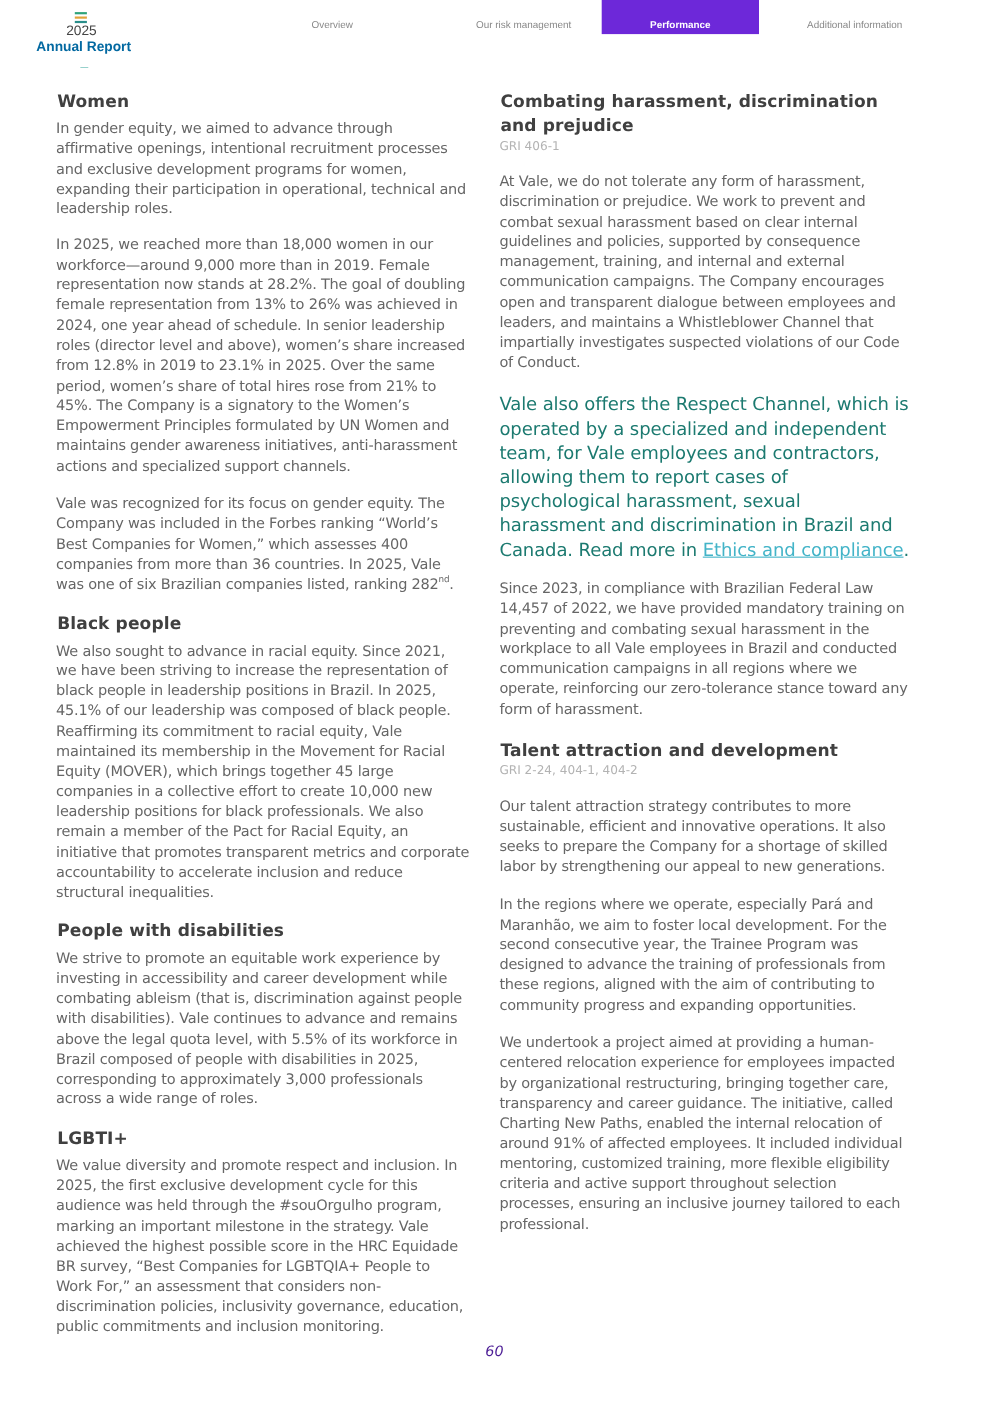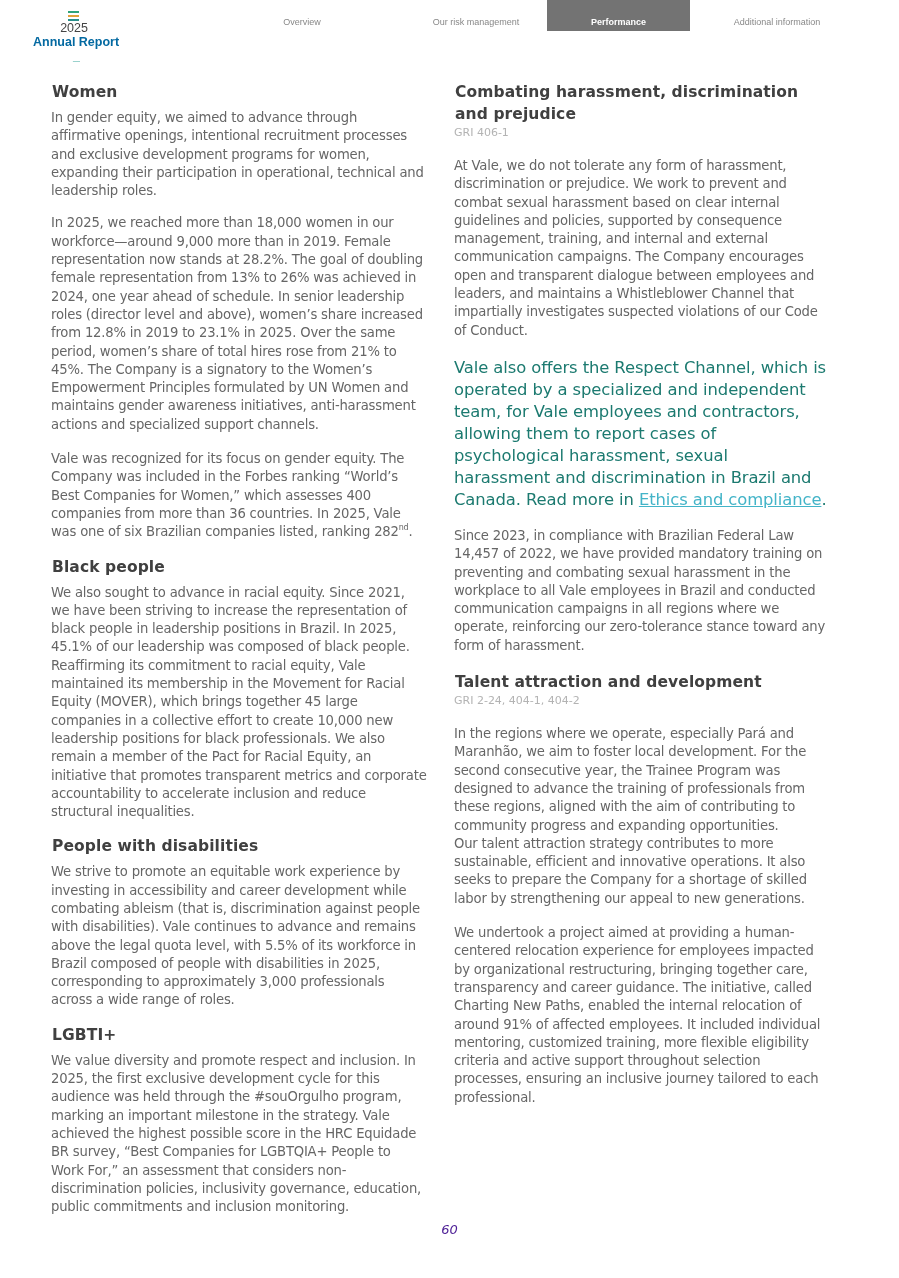--- a/index.html
+++ b/index.html
@@ -17,21 +17,21 @@
   .burger .l3 { background: #2a8e8a; }
   .brand .year { font-weight: normal; margin-right: 4px; }
   .brand .name { font-weight: bold; color: #0369a1; }
   .brand .cursor { color: #3fa9a0; margin-left: 1px; font-weight: bold; }
 
   .nav-tab { position: absolute; top: 0; height: 31px; display: flex; align-items: flex-end; justify-content: center;
              padding-bottom: 4px; box-sizing: border-box;
              font-family: "Liberation Sans", sans-serif; font-size: 9px; color: #888; }
   .nav-tab.t1 { left: 262px; width: 80px; }
   .nav-tab.t2 { left: 416px; width: 120px; }
-  .nav-tab.t3 { left: 547px; width: 143px; background: #737373; color: #ffffff; font-weight: bold; }
+  .nav-tab.t3 { left: 547px; width: 143px; background: #6d28d9; color: #ffffff; font-weight: bold; }
   .nav-tab.t4 { left: 712px; width: 130px; }
 
   
   .col { position: absolute; top: 80px; }
   .col.left { left: 51px; width: 376px; }
   .col.right { left: 454px; width: 374px; }
 
   h2 { margin: 1px; font-family: "DejaVu Sans", sans-serif; font-weight: bold;
        font-size: 15.5px; color: #404040; line-height: 22px; letter-spacing: 0.1px; }
   .gri { font-size: 11px; color: #b3b3b3; line-height: 14px; margin-top: 0; margin-bottom: 17px; }
@@ -93,19 +93,19 @@
     <h2>Combating harassment, discrimination and prejudice</h2>
     <div class="gri">GRI 406-1</div>
     <p>At Vale, we do not tolerate any form of harassment, discrimination or prejudice. We work to prevent and combat sexual harassment based on clear internal guidelines and policies, supported by consequence management, training, and internal and external communication campaigns. The Company encourages open and transparent dialogue between employees and leaders, and maintains a Whistleblower Channel that impartially investigates suspected violations of our Code of Conduct.</p>
     <p class="highlight"><span>Vale also offers the Respect Channel, which is operated by a specialized and independent team, for Vale employees and contractors, allowing them to report cases of psychological harassment, sexual harassment and discrimination in Brazil and Canada. Read more in </span><a>Ethics and compliance</a><span>.</span></p>
     <p style="margin-top:16px">Since 2023, in compliance with Brazilian Federal Law 14,457 of 2022, we have provided mandatory training on preventing and combating sexual harassment in the workplace to all Vale employees in Brazil and conducted communication campaigns in all regions where we operate, reinforcing our zero-tolerance stance toward any form of harassment.</p>
   </section>
 
   <section style="margin-top:16px">
     <h2>Talent attraction and development</h2>
     <div class="gri">GRI 2-24, 404-1, 404-2</div>
+    <p>Our talent attraction strategy contributes to more sustainable, efficient and innovative operations. It also seeks to prepare the Company for a shortage of skilled labor by strengthening our appeal to new generations.</p>
     <p style="margin-top:16px">In the regions where we operate, especially Pará and Maranhão, we aim to foster local development. For the second consecutive year, the Trainee Program was designed to advance the training of professionals from these regions, aligned with the aim of contributing to community progress and expanding opportunities.</p>
-    <p>Our talent attraction strategy contributes to more sustainable, efficient and innovative operations. It also seeks to prepare the Company for a shortage of skilled labor by strengthening our appeal to new generations.</p>
     <p style="margin-top:16px">We undertook a project aimed at providing a human-centered relocation experience for employees impacted by organizational restructuring, bringing together care, transparency and career guidance. The initiative, called Charting New Paths, enabled the internal relocation of around 91% of affected employees. It included individual mentoring, customized training, more flexible eligibility criteria and active support throughout selection processes, ensuring an inclusive journey tailored to each professional.</p>
   </section>
 </div>
 
 <div class="page-number">60</div>
 
 </body></html>

